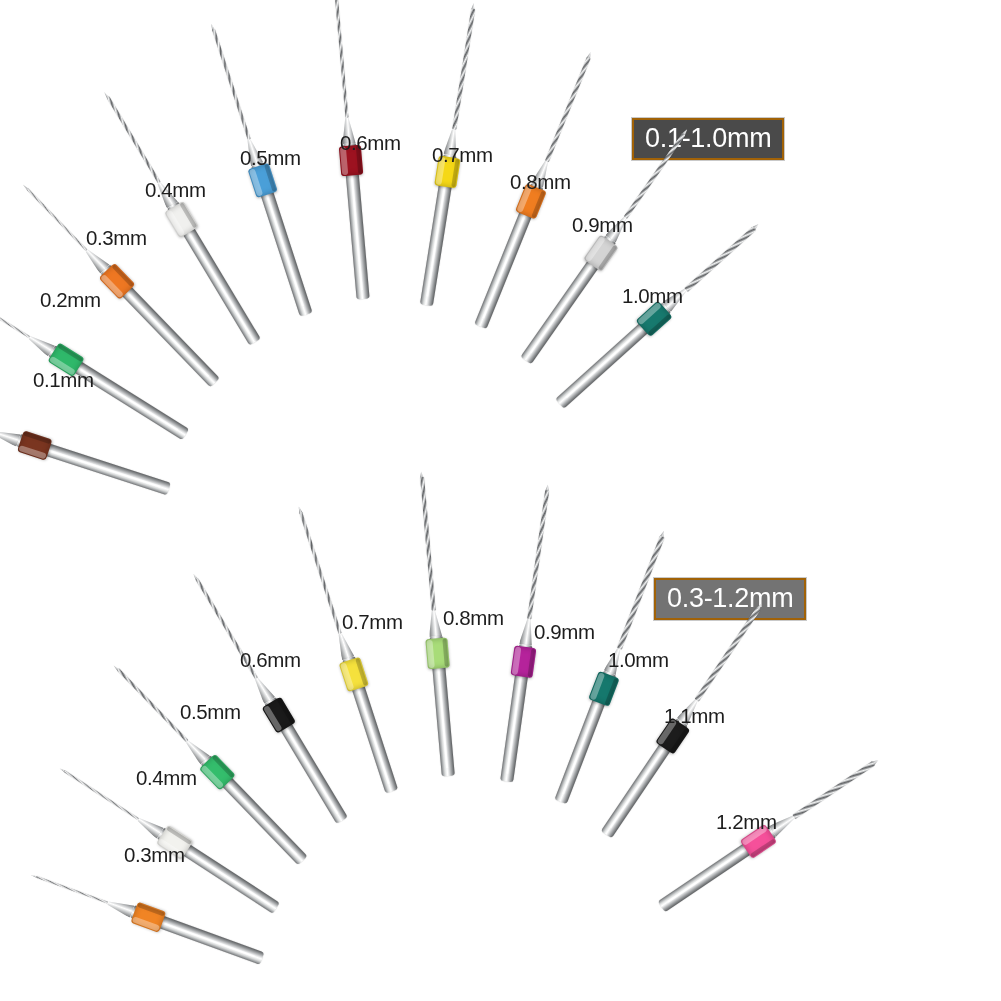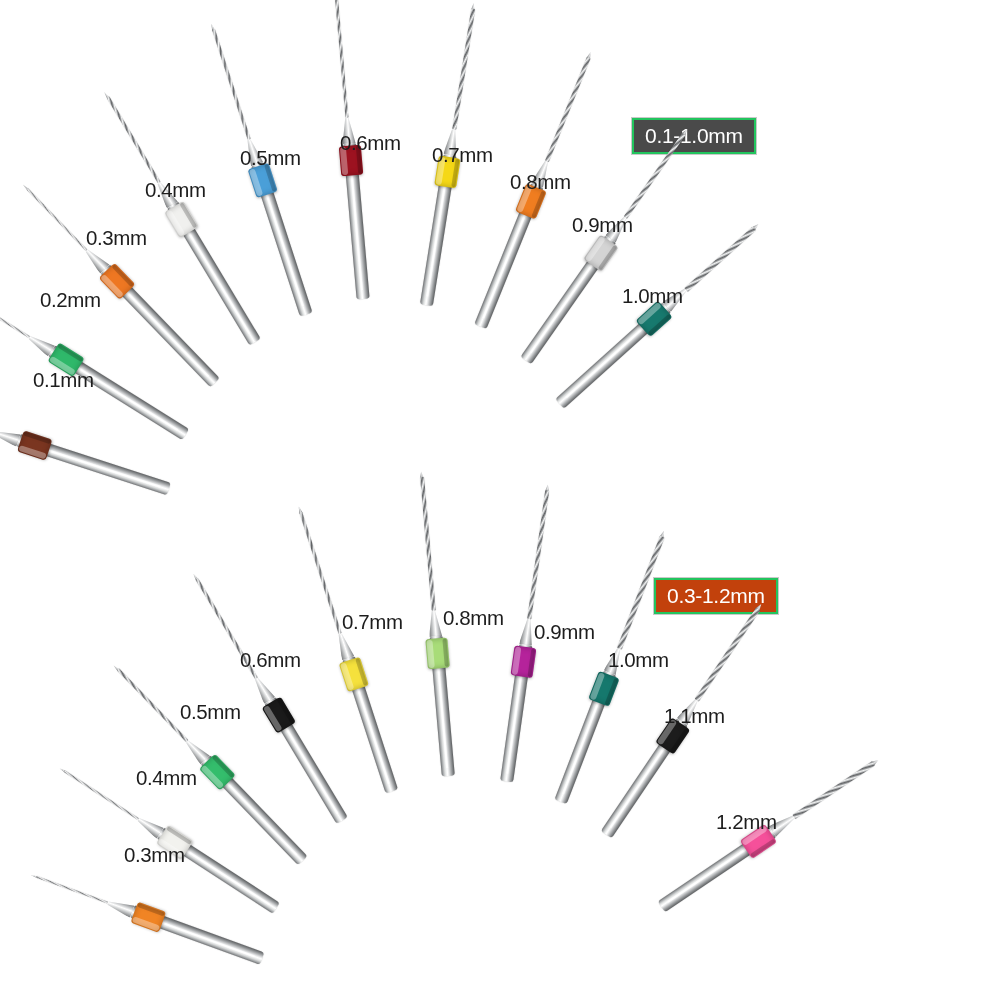--- a/index.html
+++ b/index.html
@@ -11,24 +11,24 @@
     position:relative;
   }
   .panel{position:absolute;left:0;width:1001px;}
   #panel-top{top:0;height:540px;}
   #panel-bottom{top:540px;height:461px;}
 
   .badge{
     position:absolute;
     background:#4a4a4a;
     color:#ffffff;
-    font-size:21px;
+    font-size:27px;
     letter-spacing:-0.3px;
     padding:5px 11px 6px 11px;
-    border:2px solid #22c55e;
+    border:2px solid #a16207;
     box-shadow:0 0 0 1px #c9c9c9;
     white-space:nowrap;
     line-height:1;
   }
 
   .label{
     position:absolute;
     font-size:20.5px;
     color:#1d1d1d;
     letter-spacing:-0.4px;
@@ -217,21 +217,21 @@
   </div>
 <div class="label" style="left: 572px; top: 215px; z-index: 60;">0.9mm</div>
 <div class="bit" style="width: 23px; height: 268px; left: 373.5px; top: 58px; transform: rotate(48deg); transform-origin: 50% 502px; z-index: 19;">
     <div class="tip" style="width: 5.2px; height: 8px;"></div>
     <div class="flute" style="width: 5.2px; height: 92px; top: 6px;"></div>
     <div class="taper" style="width: 13px; height: 26px; top: 98px;"></div>
     <div class="shank" style="width: 13px; height: 144px; top: 124px;"></div>
     <div class="ring" style="background: rgb(23, 121, 110); width: 22px; height: 30px; top: 126px;"></div>
   </div>
 <div class="label" style="left: 622px; top: 286px; z-index: 60;">1.0mm</div>
-<div class="badge" style="left: 654px; top: 578px; background: #c2410c; color: rgb(255, 255, 255);">0.3-1.2mm</div>
+<div class="badge" style="left: 654px; top: 578px; background: #737373; color: rgb(255, 255, 255);">0.3-1.2mm</div>
 <div class="bit" style="width: 23px; height: 246px; left: 458.5px; top: 567px; transform: rotate(-70deg); transform-origin: 50% 468px; z-index: 10;">
     <div class="tip" style="width: 2.5px; height: 8px;"></div>
     <div class="flute fine" style="width: 2.5px; height: 76px; top: 6px;"></div>
     <div class="taper" style="width: 13px; height: 26px; top: 82px;"></div>
     <div class="shank" style="width: 13px; height: 138px; top: 108px;"></div>
     <div class="ring" style="background: rgb(240, 132, 36); width: 22px; height: 30px; top: 110px;"></div>
   </div>
 <div class="label" style="left: 124px; top: 845px; z-index: 60;">0.3mm</div>
 <div class="bit" style="width: 23px; height: 258px; left: 458.5px; top: 545px; transform: rotate(-57deg); transform-origin: 50% 490px; z-index: 11;">
     <div class="tip" style="width: 2.8px; height: 8px;"></div>

